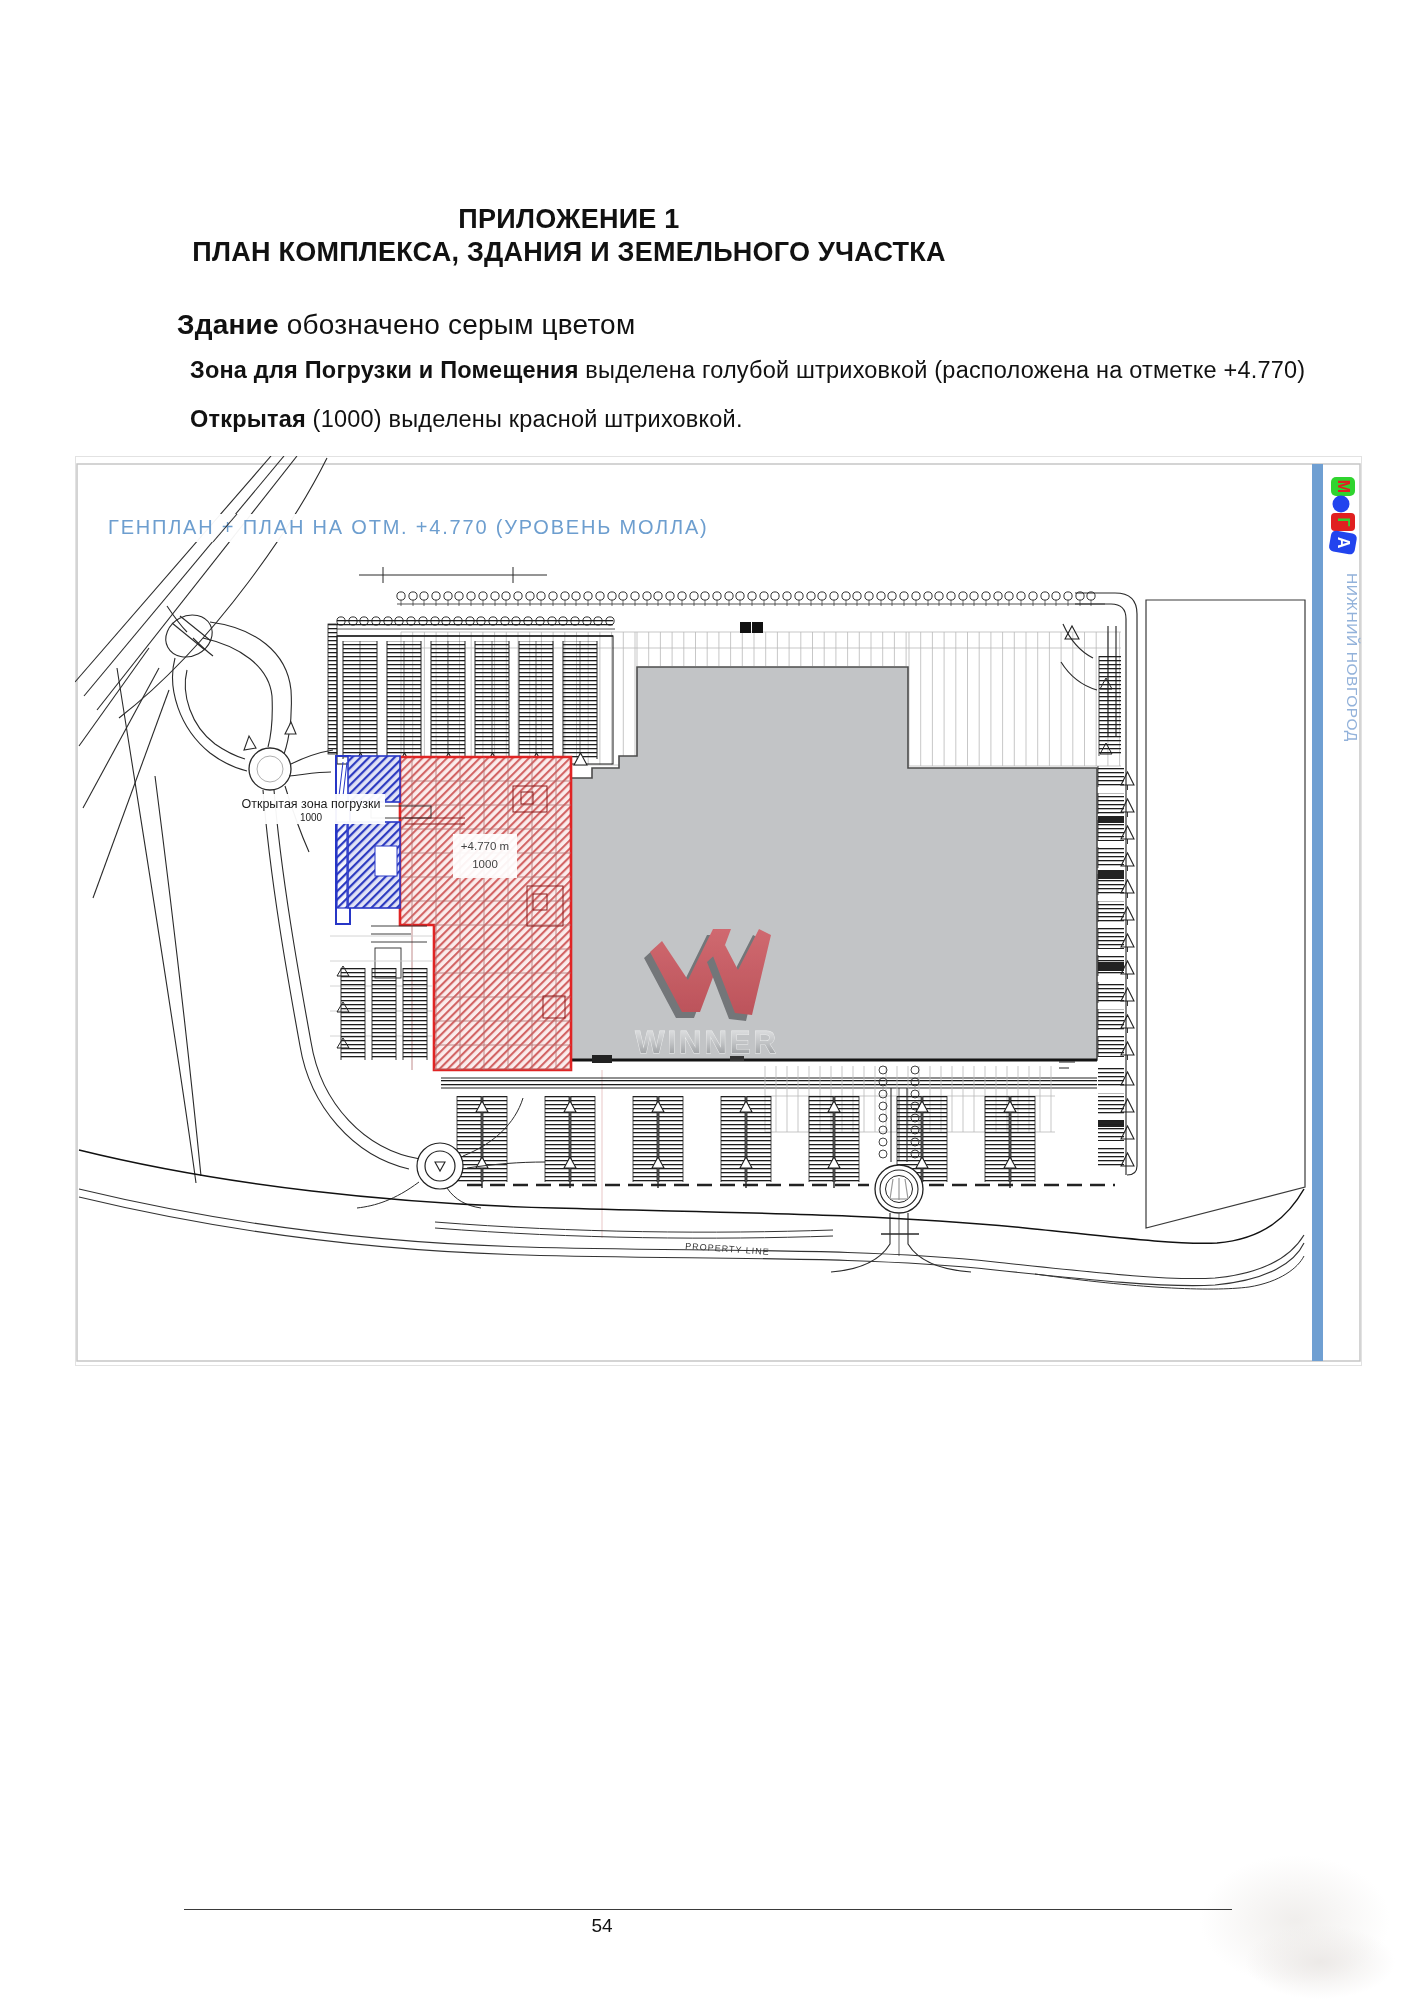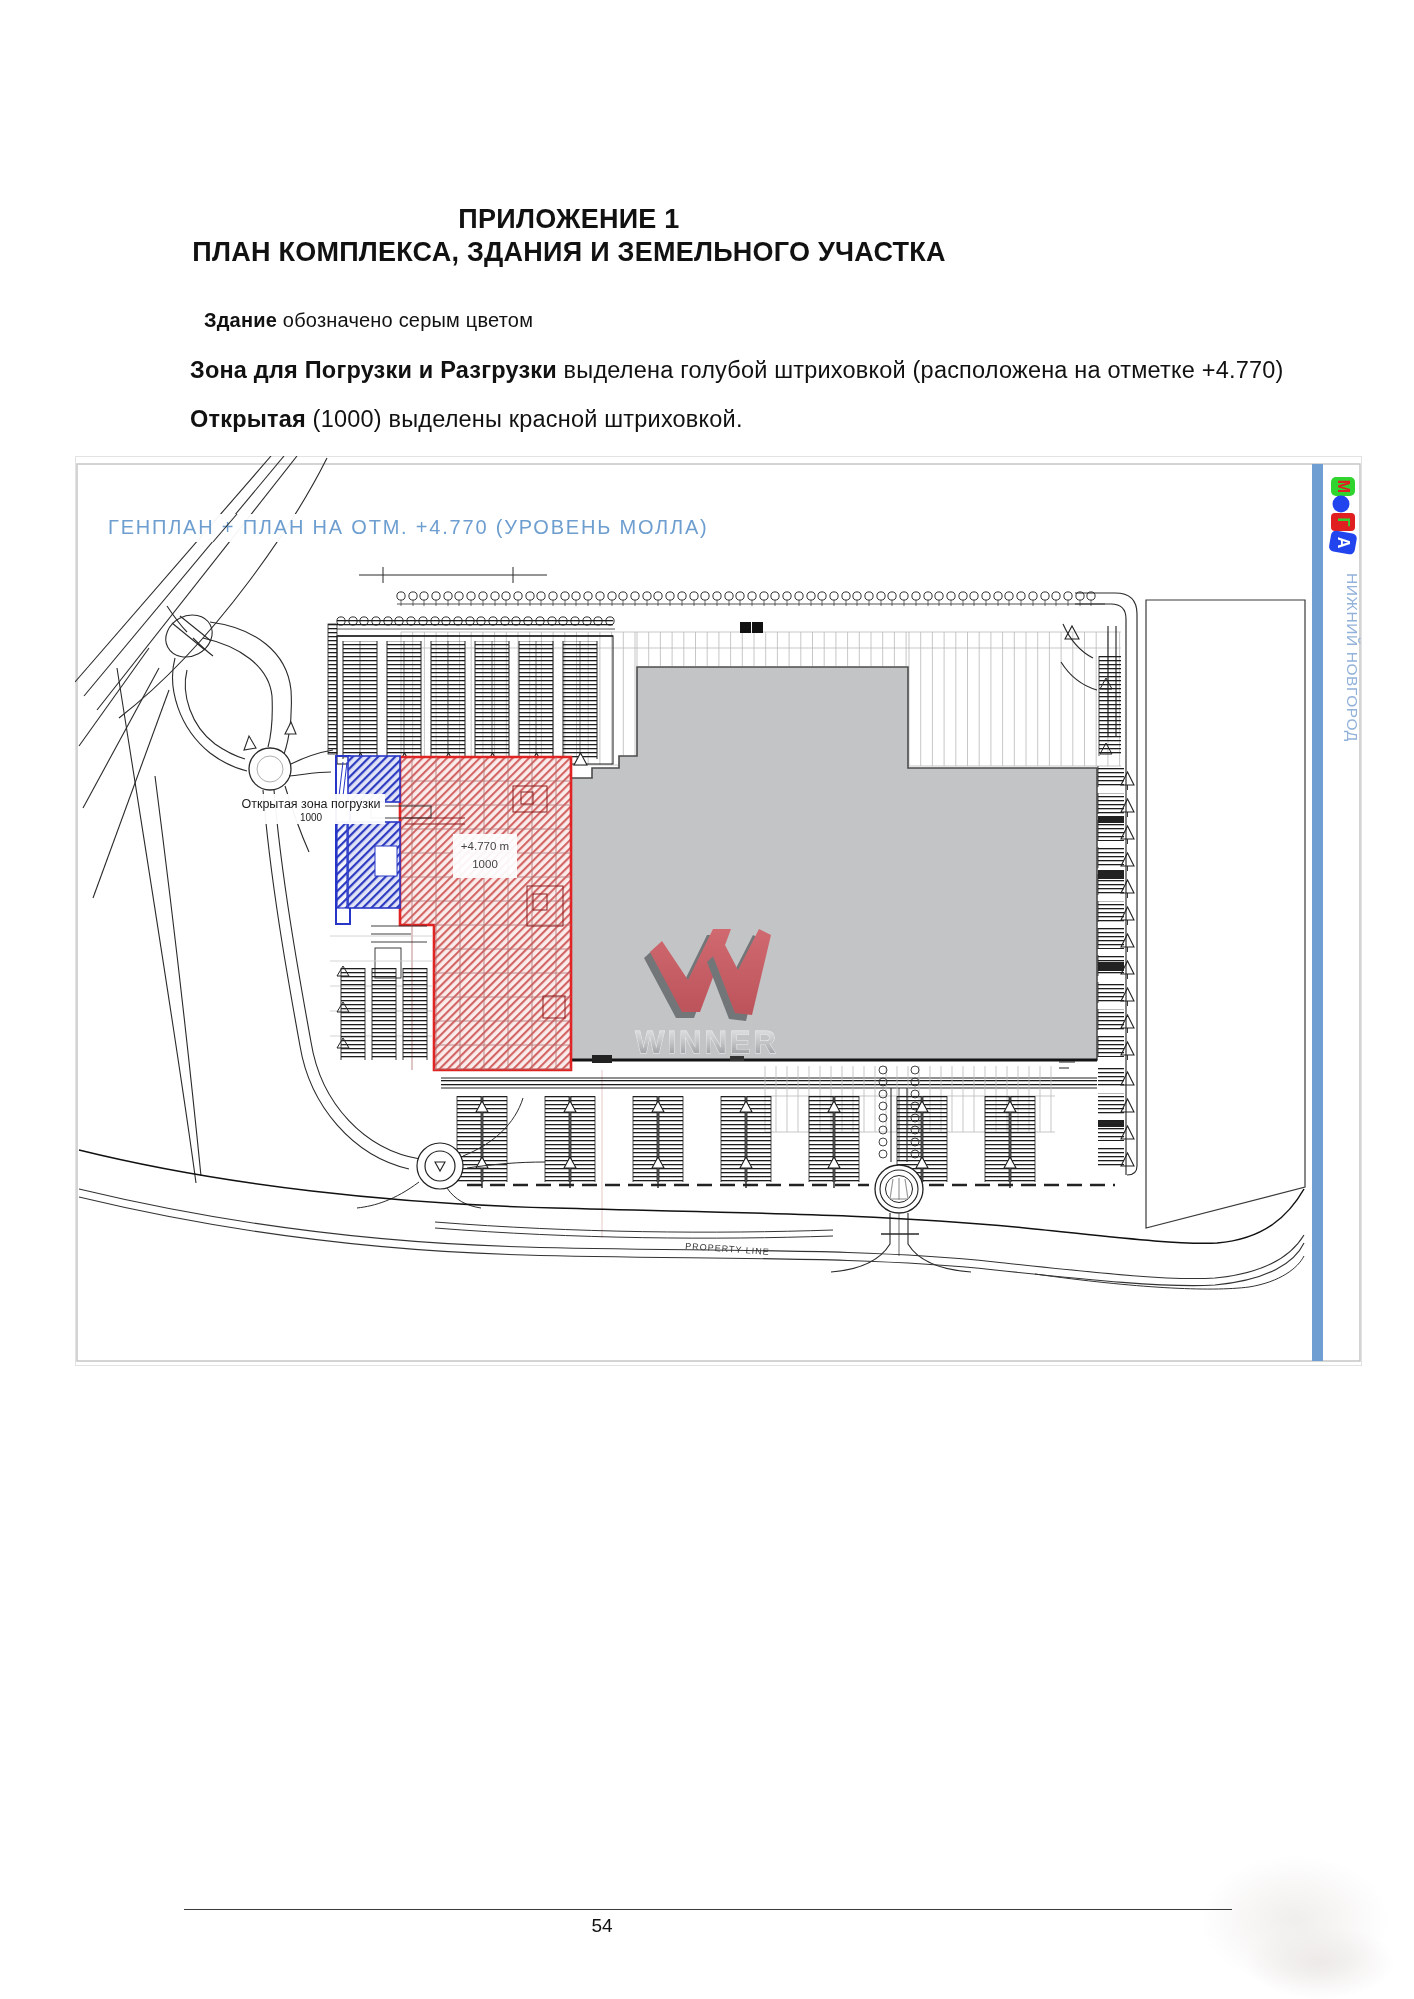--- a/index.html
+++ b/index.html
@@ -7,23 +7,23 @@
        font-family:"Liberation Sans",sans-serif;color:#111;overflow:hidden;}
   .abs{position:absolute;}
 </style>
 </head>
 <body>
 
 <div class="abs" style="left:0;top:203px;width:1138px;text-align:center;font-weight:bold;font-size:27px;line-height:32.5px;letter-spacing:0.25px;">
 ПРИЛОЖЕНИЕ 1<br>ПЛАН КОМПЛЕКСА, ЗДАНИЯ И ЗЕМЕЛЬНОГО УЧАСТКА
 </div>
 
-<div class="abs" style="left:204px;top:309px;font-size:20px;letter-spacing:0.2px;"><b>Здание</b> обозначено серым цветом</div>
-
-<div class="abs" style="left:190px;top:357px;font-size:23.5px;letter-spacing:0.2px;"><b>Зона для Погрузки и Разгрузки</b> выделена голубой штриховкой (расположена на отметке +4.770)</div>
+<div class="abs" style="left:177px;top:309px;font-size:28px;letter-spacing:0.2px;"><b>Здание</b> обозначено серым цветом</div>
+
+<div class="abs" style="left:190px;top:357px;font-size:23.5px;letter-spacing:0.2px;"><b>Зона для Погрузки и Помещения</b> выделена голубой штриховкой (расположена на отметке +4.770)</div>
 
 <div class="abs" style="left:190px;top:406px;font-size:23.5px;letter-spacing:0.2px;"><b>Открытая</b> (1000) выделены красной штриховкой.</div>
 
 <svg class="abs" style="left:75px;top:456px;font-family:'Liberation Sans',sans-serif;" width="1287" height="910" viewBox="0 0 1287 910">
 <defs>
 <pattern id="redhatch" width="5.8" height="5.8" patternTransform="rotate(-45)" patternUnits="userSpaceOnUse">
   <rect width="5.8" height="5.8" fill="#fbecec"></rect>
   <rect width="5.8" height="2.1" fill="#d26464"></rect>
 </pattern>
 <pattern id="bluehatch" width="6" height="6" patternTransform="rotate(-45)" patternUnits="userSpaceOnUse">

